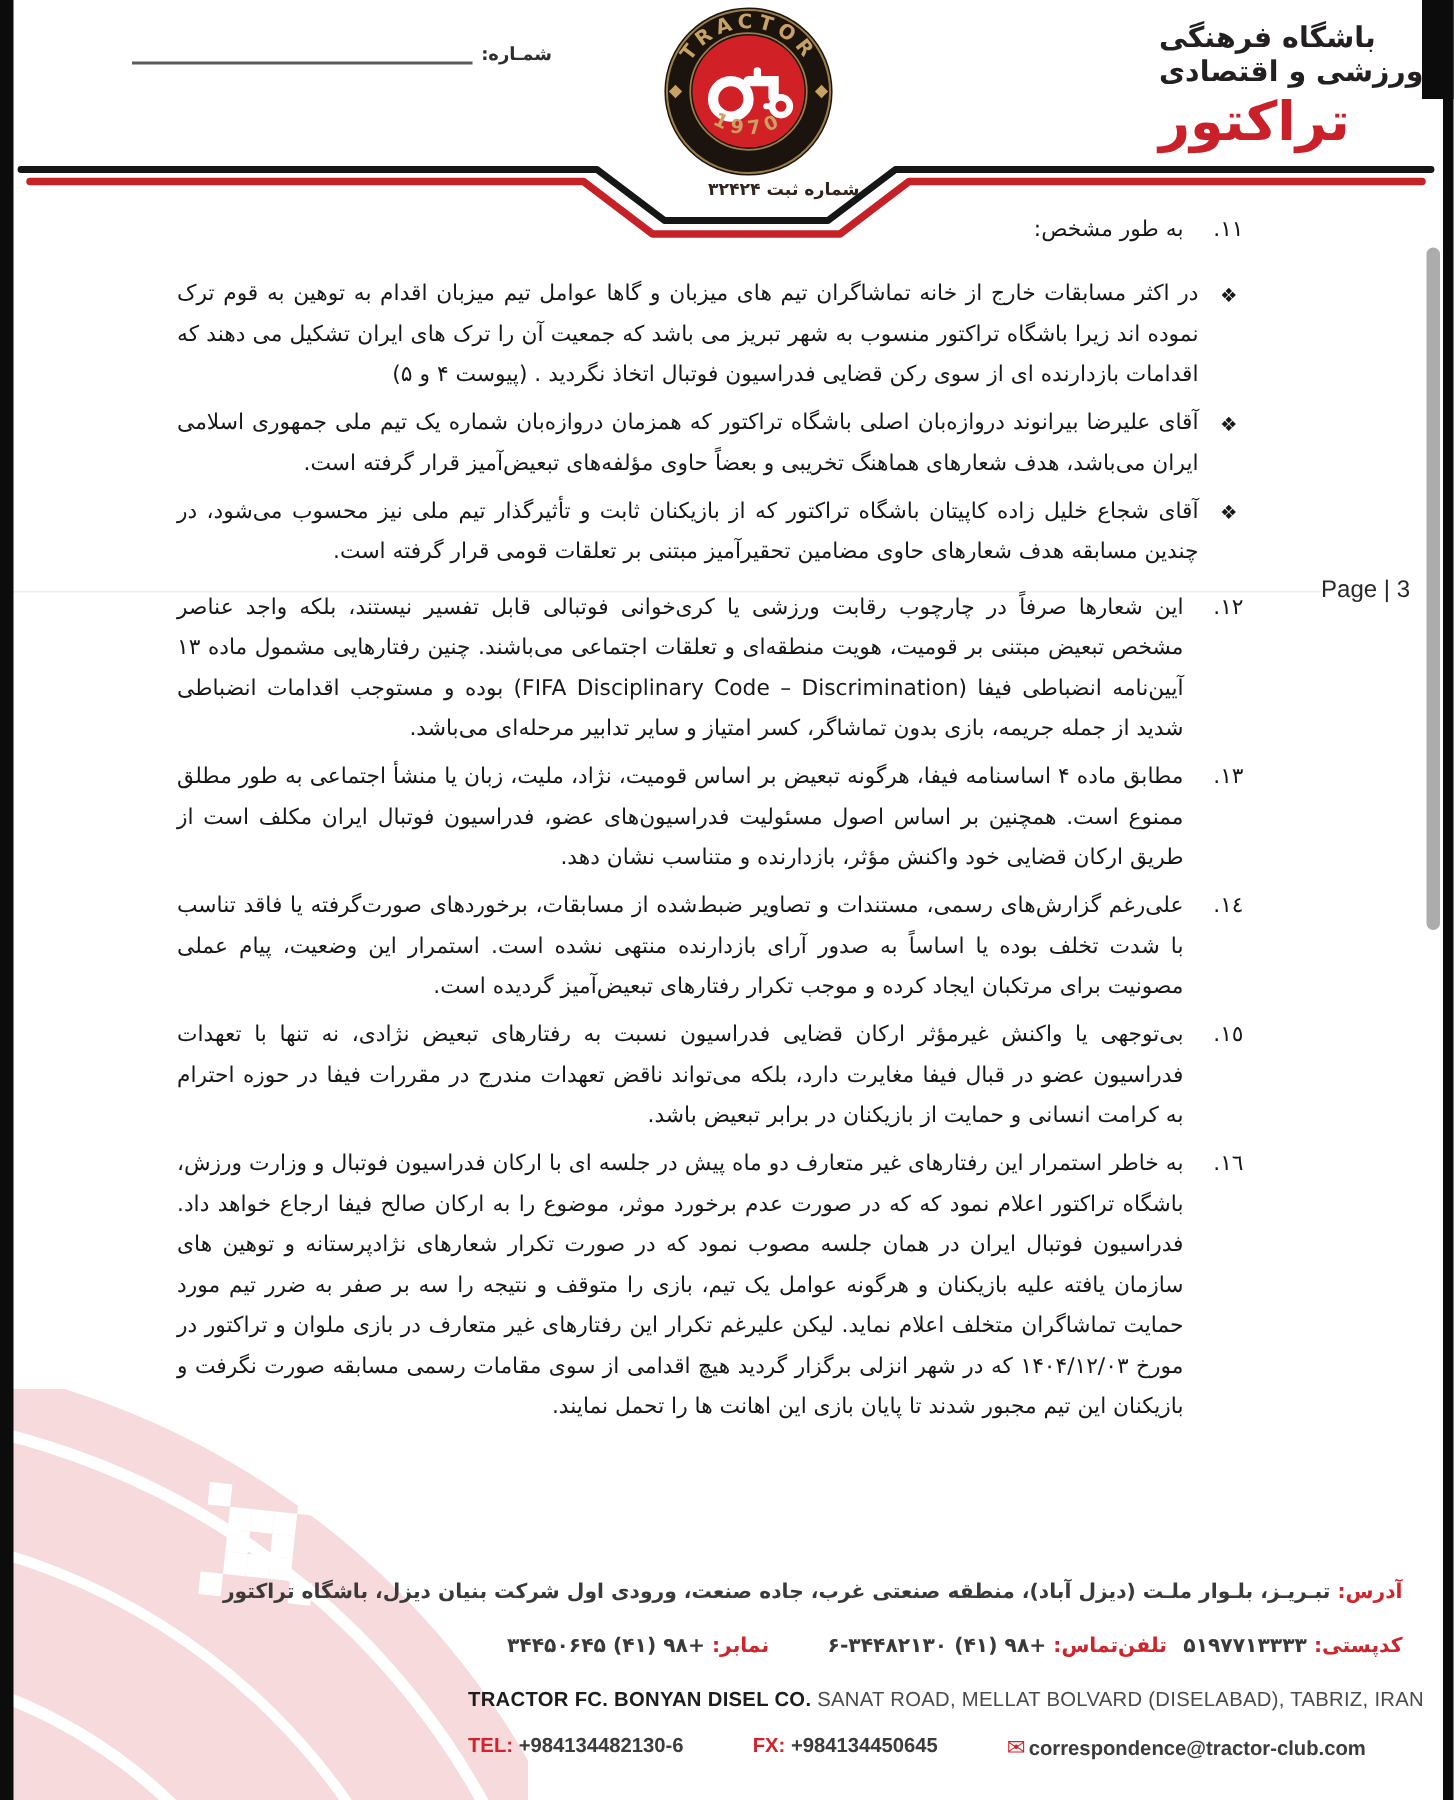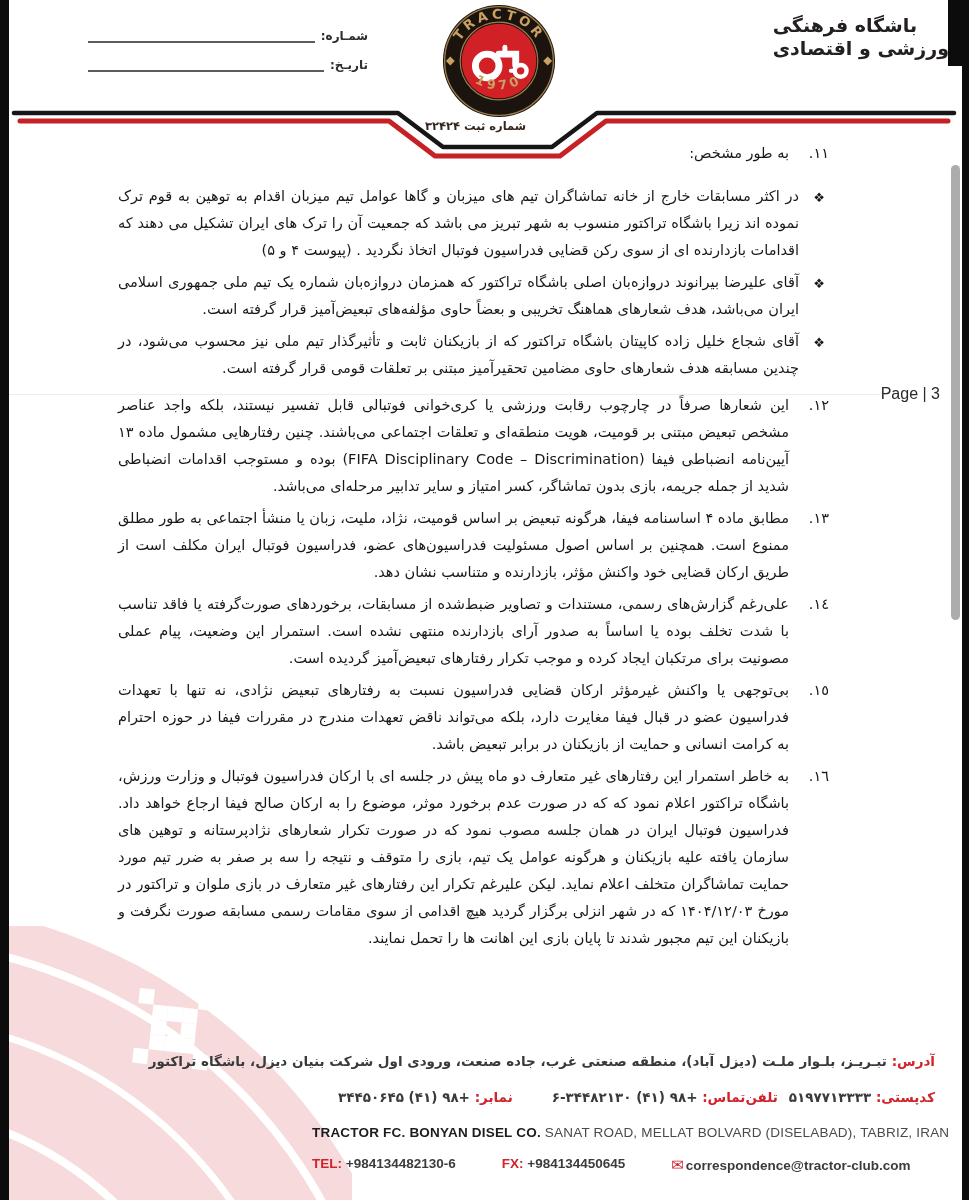--- a/index.html
+++ b/index.html
@@ -17,21 +17,21 @@
   .fields{left:88px;top:14px;width:280px;direction:rtl;}
   .field-row{display:flex;align-items:flex-end;height:29px;font-size:12px;font-weight:bold;color:#2e2e2e;}
   .field-row .lbl{white-space:nowrap;padding-left:6px;}
   .field-row .blank{flex:1;border-bottom:2px solid #5c5c5c;height:18px;}
 
   .club{right:20px;top:14px;text-align:left;direction:rtl;margin-left:39px;}
   .club .l1,.club .l2{font-size:19px;font-weight:bold;color:#242021;line-height:23px;}
   .club .brand{font-size:36px;font-weight:bold;color:#c9202a;line-height:40px;margin-top:2px;}
 
   .logo-wrap{left:440px;top:2px;width:118px;height:118px;}
-  .reg-no{left:425px;top:119px;width:148px;text-align:left;font-size:11.5px;font-weight:bold;color:#33241c;}
+  .reg-no{left:425px;top:119px;width:148px;text-align:right;font-size:11.5px;font-weight:bold;color:#33241c;}
 
   .ribbon{left:0;top:105px;width:969px;height:62px;}
 
   
   .pagebreak-line{left:0;top:394px;width:880px;height:1px;background:#ededed;}
   .page-marker{right:29px;top:385px;font-family:"Liberation Sans",sans-serif;font-size:16px;color:#2a2a2a;}
 
   
   .content{left:118px;right:140px;top:140px;direction:rtl;text-align:justify;text-align-last:right;
            font-size:14.5px;line-height:27px;color:#181818;}
@@ -59,29 +59,26 @@
   .env{color:#d0232b;font-weight:normal;font-size:15px;margin-right:2px;}
 </style>
 </head>
 <body>
 
 <div class="abs fields">
   <div class="field-row">
     <span class="lbl">شمـاره:</span>
     <span class="blank"></span>
   </div>
-  <div class="field-row">
-    <span class="lbl">تاریـخ:</span>
-    <span class="blank"></span>
-  </div>
 </div>
 
 <div class="abs club">
   <div class="l1">باشگاه فرهنگی</div>
   <div class="l2">ورزشی و اقتصادی</div>
+  <div class="brand">تراکتور</div>
 </div>
 
 <div class="abs logo-wrap">
   <svg viewBox="0 0 120 120" width="118" height="118">
     <circle cx="60" cy="60" r="57" fill="#1b130e"></circle>
     <circle cx="60" cy="60" r="55.3" fill="none" stroke="#9a7d4b" stroke-width="1.4"></circle>
     <circle cx="60" cy="60" r="39.5" fill="none" stroke="#9a7d4b" stroke-width="1.2"></circle>
     <circle cx="60" cy="60" r="38" fill="#d22027"></circle>
     <g stroke="#ffffff" fill="none" stroke-linecap="round">
       <circle cx="48" cy="65" r="12" stroke-width="7"></circle>

